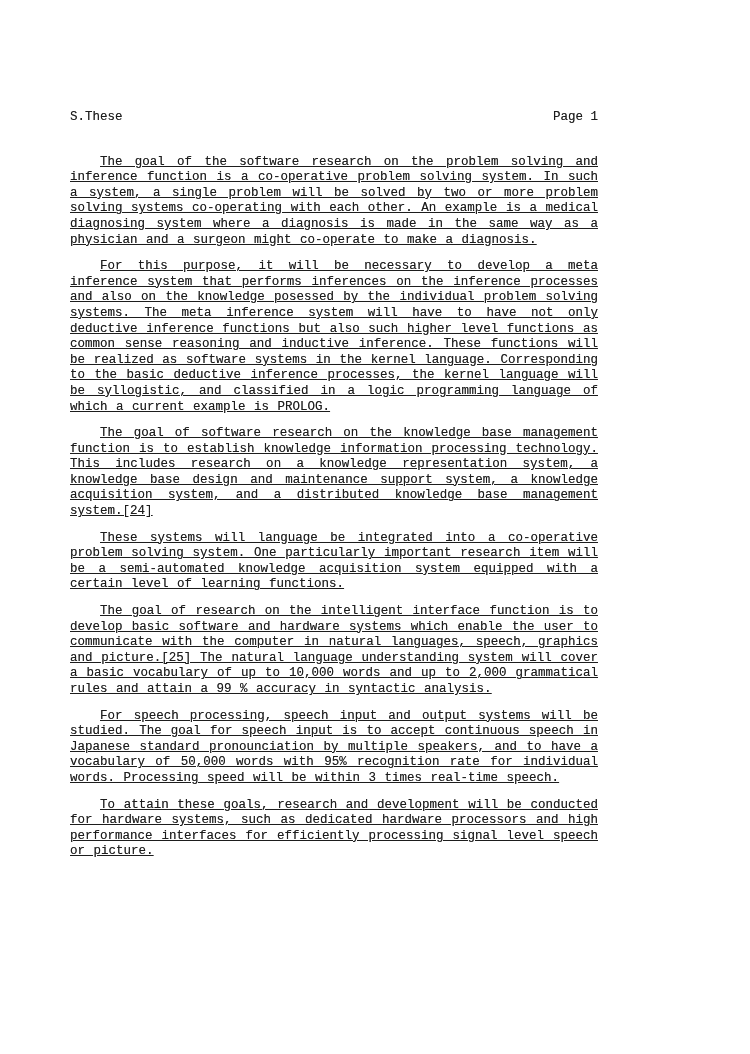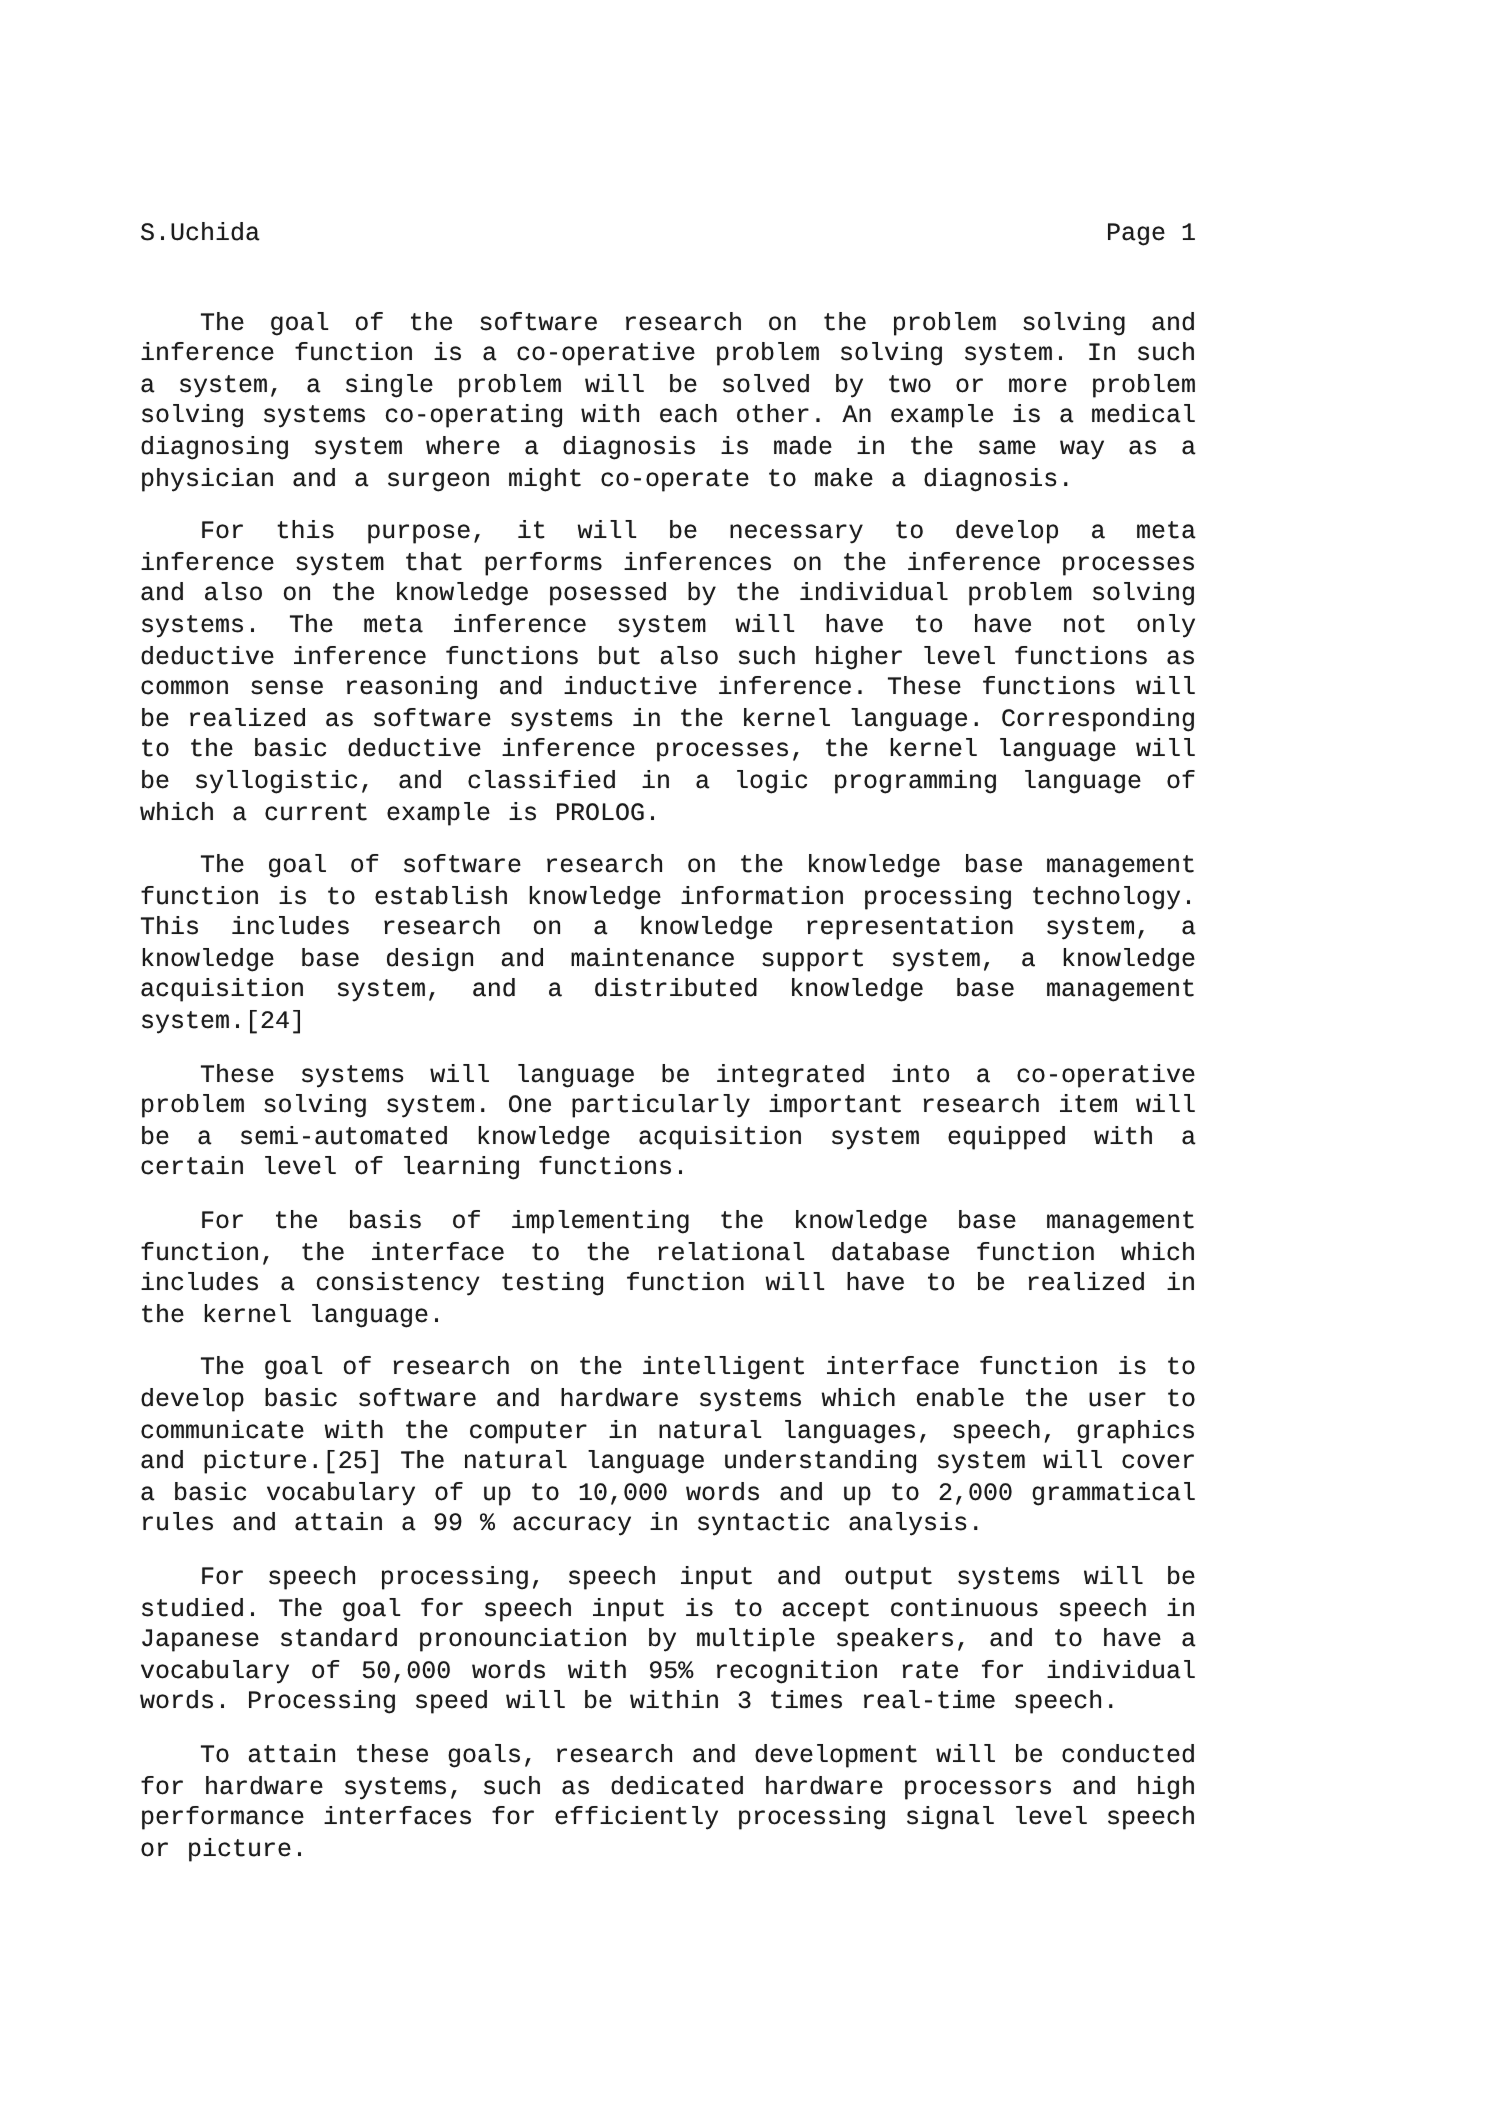--- a/index.html
+++ b/index.html
@@ -32,35 +32,35 @@
   }
   .paragraphs {
     margin-top: 29px;
   }
   .paragraphs p {
     margin: 0 0 11px 0;
     text-indent: 30px;
     text-align: justify;
     text-justify: inter-word;
     word-spacing: 1px;
+    text-decoration: underline;
   }
 </style>
 </head>
 <body>
 
 <div class="page">
   <div class="content">
     <div class="doc-header">
-      <span>S.Uchida</span>
+      <span>S.These</span>
       <span>Page 1</span>
     </div>
     <div class="paragraphs">
       <p>The goal of the software research on the problem solving and inference function is a co-operative problem solving system.  In such a system, a single problem will be solved by two or more problem solving systems co-operating with each other.  An example is a medical diagnosing system where a diagnosis is made in the same way as a physician and a surgeon might co-operate to make a diagnosis.</p>
       <p>For this purpose, it will be necessary to develop a meta inference system that performs inferences on the inference processes and also on the knowledge posessed by the individual problem solving systems.  The meta inference system will have to have not only deductive inference functions but also such higher level functions as common sense reasoning and inductive inference.  These functions will be realized as software systems in the kernel language.  Corresponding to the basic deductive inference processes, the kernel language will be syllogistic, and classified in a logic programming language of which a current example is PROLOG.</p>
       <p>The goal of software research on the knowledge base management function is to establish knowledge information processing technology.  This includes research on a knowledge representation system, a knowledge base design and maintenance support system, a knowledge acquisition system, and a distributed knowledge base management system.[24]</p>
       <p>These systems will language be integrated into a co-operative problem solving system.  One particularly important research item will be a semi-automated knowledge acquisition system equipped with a certain level of learning functions.</p>
-      <p>For the basis of implementing the knowledge base management function, the interface to the relational database function which includes a consistency testing function will have to be realized in the kernel language.</p>
       <p>The goal of research on the intelligent interface function is to develop basic software and hardware systems which enable the user to communicate with the computer in natural languages, speech, graphics and picture.[25] The natural language understanding system will cover a basic vocabulary of up to 10,000 words and up to 2,000 grammatical rules and attain a 99 % accuracy in syntactic analysis.</p>
       <p>For speech processing, speech input and output systems will be studied.  The goal for speech input is to accept continuous speech in Japanese standard pronounciation by multiple speakers, and to have a vocabulary of 50,000 words with 95% recognition rate for individual words.  Processing speed will be within 3 times real-time speech.</p>
       <p>To attain these goals, research and development will be conducted for hardware systems, such as dedicated hardware processors and high performance interfaces for efficiently processing signal level speech or picture.</p>
     </div>
   </div>
 </div>
 
 </body></html>

